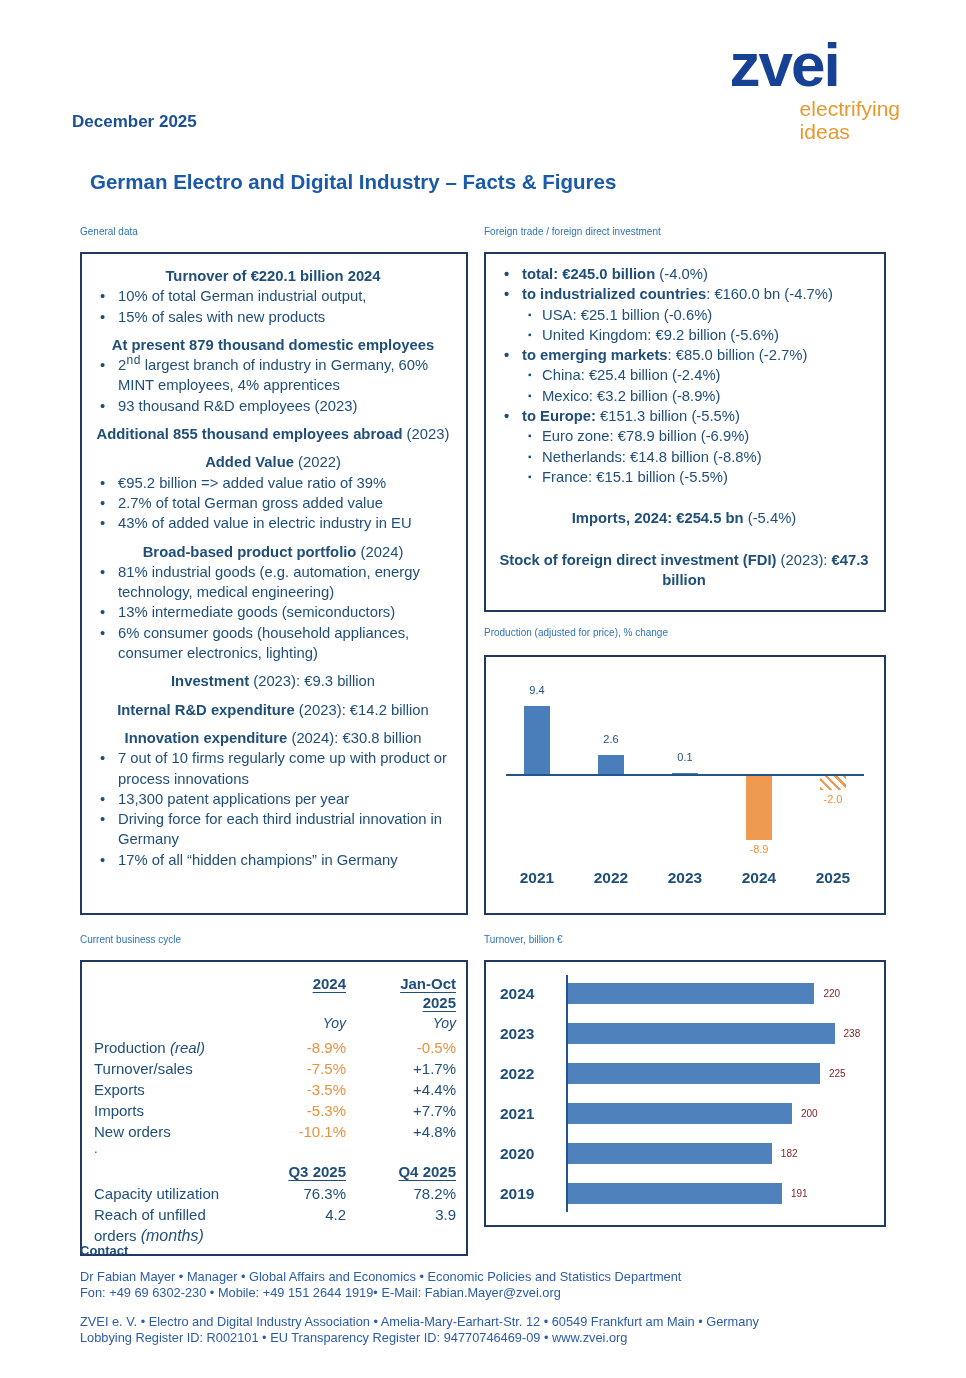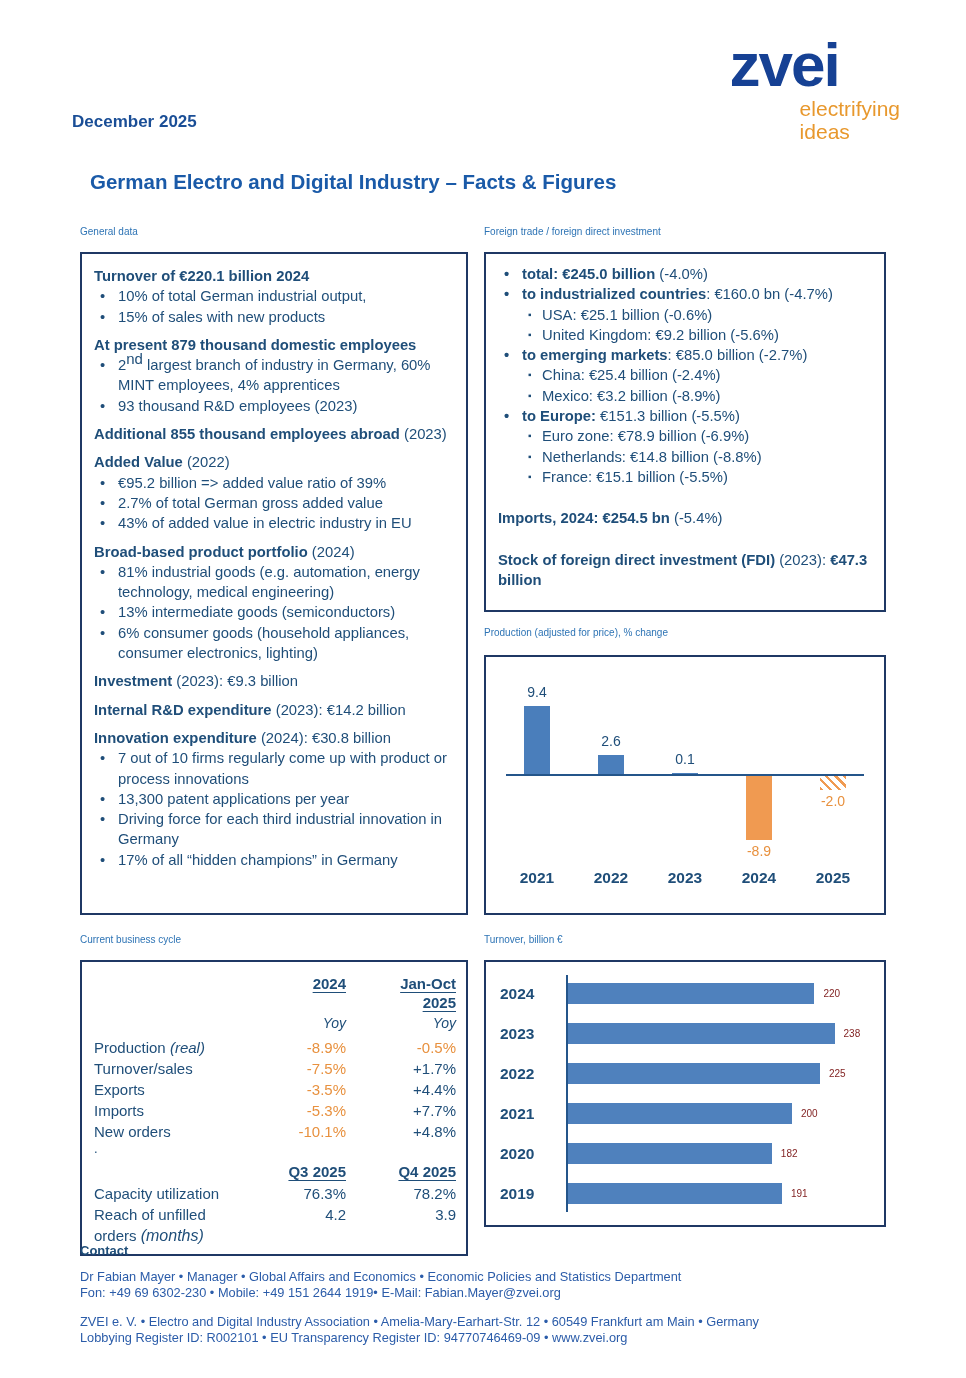--- a/index.html
+++ b/index.html
@@ -3,21 +3,21 @@
 <meta charset="utf-8">
 <style>
   * { margin:0; padding:0; box-sizing:border-box; }
   html,body { background:#ffffff; }
   body {
     width:966px; height:1378px; position:relative; overflow:hidden;
     font-family:"Liberation Sans", sans-serif; color:#1F4E79;
   }
   .b { font-weight:bold; }
   .i { font-style:italic; }
-  sup { font-size:15px; vertical-align:super; line-height:0; }
+  sup { font-size:12px; vertical-align:super; line-height:0;font-family:Liberation Mono, monospace; }
 
   
   .date { position:absolute; left:72px; top:112px; font-size:17px; font-weight:bold; color:#1A4E96; }
   .logo { position:absolute; right:66px; top:36px; text-align:left; }
   .logo-word { font-size:62px; font-weight:bold; letter-spacing:-2px; color:#164194; line-height:0.95; }
   .logo-tag { margin-left:70px; margin-top:2px; color:#E8982D; font-size:21px; line-height:1.12; }
   .page-title { position:absolute; left:90px; top:170px; font-size:20.5px; font-weight:bold; color:#1A5AA8; }
 
   
   .main { position:absolute; left:80px; top:226px; width:806px; }
@@ -25,41 +25,41 @@
   .col-l { width:388px; flex:none; }
   .col-r { width:402px; flex:none; }
   .sec-label { font-size:10px; color:#2E74B5; height:26px; }
 
   .box {
     border:2px solid #1F3864; background:#fff;
     padding:10px 14px 10px 12px; font-size:14.8px; line-height:20.3px;
   }
   .gd-box { min-height:663px; }
   .ft-box { height:360px; overflow:hidden; }
-  .blk-h { margin-top:8px; font-weight:normal; }
+  .blk-h { margin-top:8px; font-weight:normal;text-align:center; }
   .blk-h:first-child { margin-top:2px; }
   .blk-h .b { font-weight:bold; }
   .bullet { display:flex; }
   .bullet .glyph { flex:none; width:16px; text-align:left; padding-left:4px; }
   .bullet.lvl1 .glyph { width:24px; padding-left:6px; }
   .bullet.lvl2 { margin-left:24px; }
   .bullet.lvl2 .glyph { width:20px; font-size:10px; padding-left:6px; }
   .btxt { flex:1; }
   .spacer { height:13px; }
 
   
   .gap-label { margin-top:15px; margin-bottom:7px; height:21px; }
   .chart-box { border:2px solid #1F3864; background:#fff; }
   .prod-box { height:260px; padding:12px 14px 8px 14px; }
   .prod-plot { position:relative; height:196px; }
   .prod-axis { position:absolute; left:6px; right:6px; top:105px; height:2px; background:#24558A; }
   .prod-slots { position:absolute; inset:0; display:flex; }
   .prod-slot { flex:1; position:relative; }
   .prod-bar { position:absolute; left:50%; width:26px; margin-left:-13px; }
-  .prod-val { position:absolute; left:0; width:100%; text-align:center; font-size:14px; color:#1F4E79; }
+  .prod-val { position:absolute; left:0; width:100%; text-align:center; font-size:11px; color:#1F4E79; }
   .prod-val.neg { color:#E8913F; }
   .prod-years { display:flex; margin-top:4px; }
   .prod-year { flex:1; text-align:center; font-weight:bold; font-size:15.5px; color:#1F4E79; }
 
   
   .bc-box { min-height:267px; padding:12px 10px 8px 12px; font-size:15px; }
   .bc-row { display:grid; grid-template-columns:1fr 98px 110px; line-height:21px; }
   .bc-cell { color:#1F4E79; }
   .bc-cell.c1, .bc-cell.c2 { text-align:right; }
   .bc-head { line-height:19px; margin-bottom:2px; }

